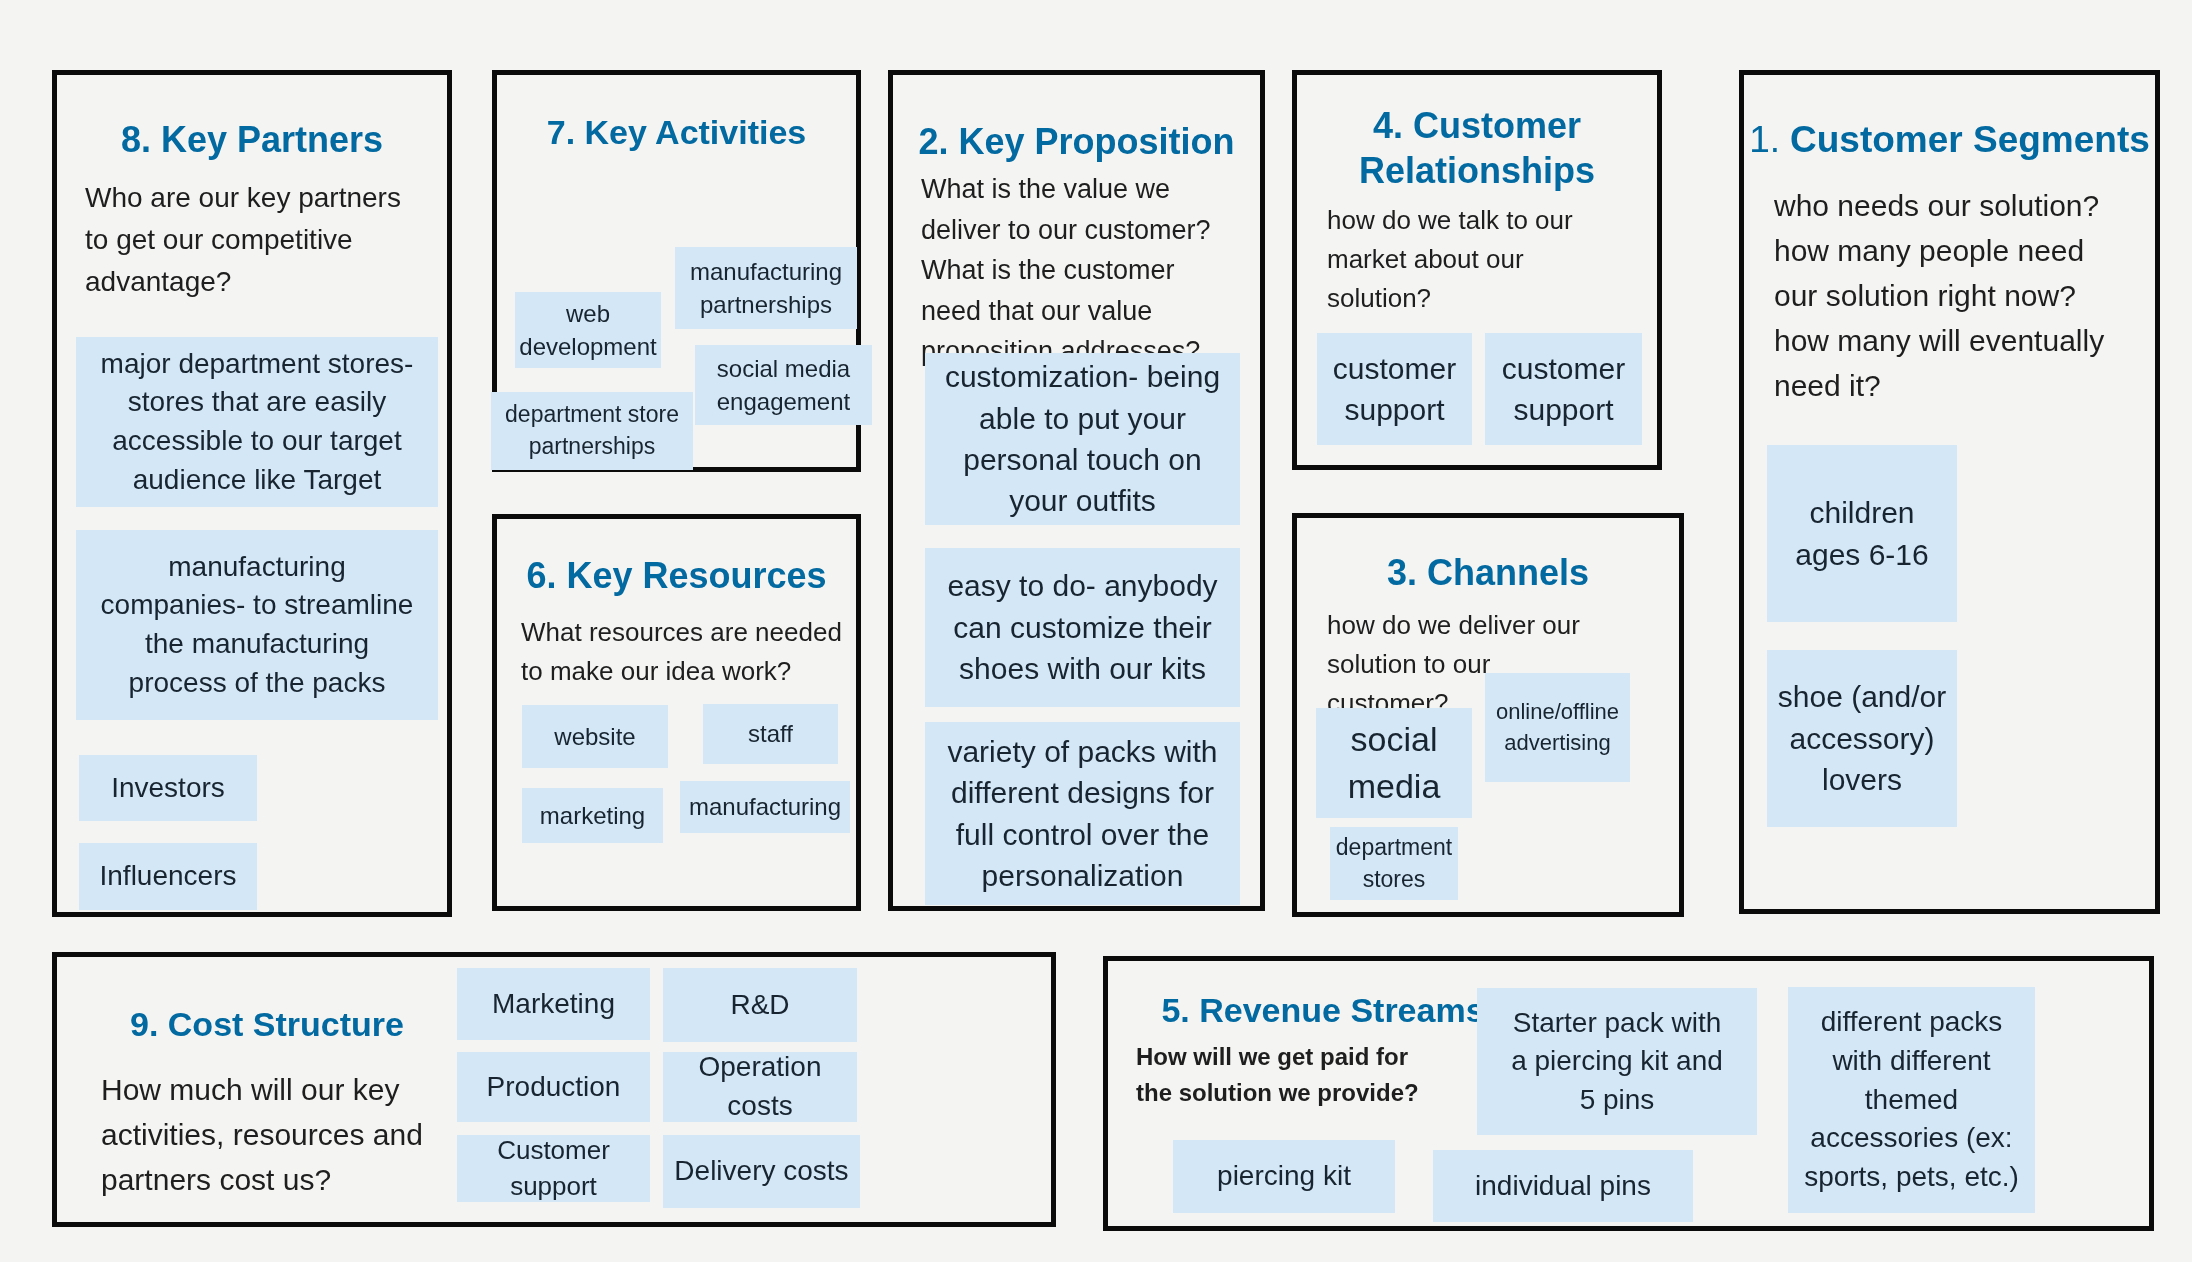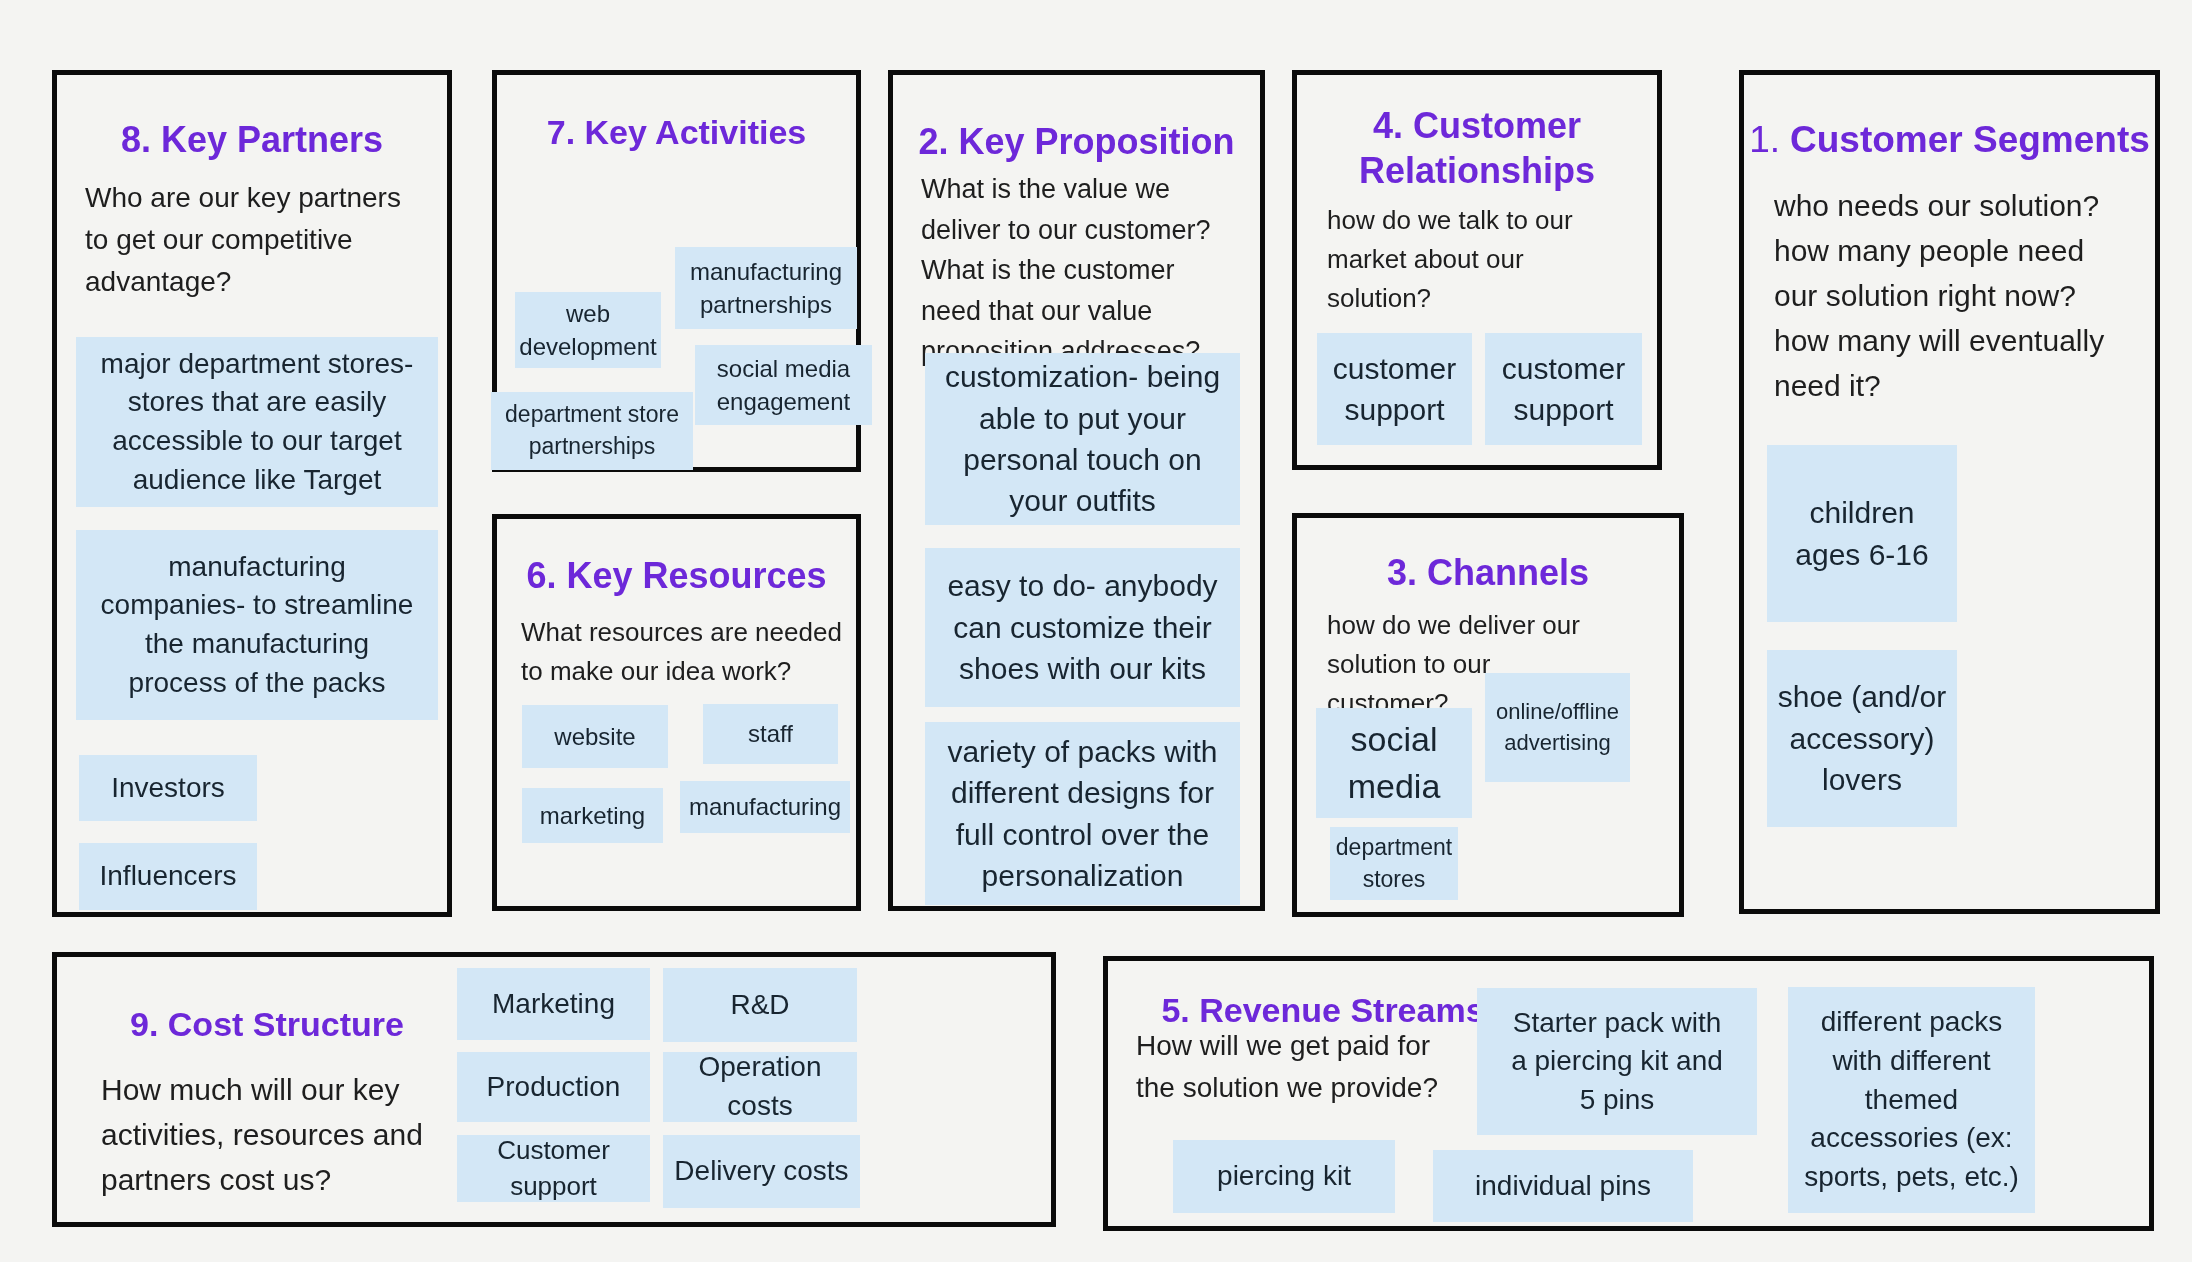--- a/index.html
+++ b/index.html
@@ -24,21 +24,21 @@
     border: 5px solid #0b0b0b;
     box-sizing: border-box;
     background: transparent;
   }
   .title {
     position: absolute;
     left: 0;
     right: 0;
     text-align: center;
     font-weight: bold;
-    color: #6d28d9;
+    color: #0369a1;
     white-space: pre-line;
     line-height: 1.25;
   }
   .question {
     position: absolute;
     line-height: 1.5;
     color: #1e1e1e;
     white-space: pre-line;
   }
   .note {
@@ -80,21 +80,21 @@
 
   
   #box-kp .question { left:28px; top:102px; width:340px; font-size:28px; }
   #box-ka .question { left:24px; top:94px;  width:310px; font-size:26px; }
   #box-kr .question { left:24px; top:94px;  width:330px; font-size:26px; }
   #box-pp .question { left:28px; top:94px;  width:320px; font-size:27px; }
   #box-cr .question { left:30px; top:126px; width:280px; font-size:26px; }
   #box-ch .question { left:30px; top:88px;  width:260px; font-size:26px; }
   #box-cs .question { left:30px; top:108px; width:370px; font-size:30px; }
   #box-co .question { left:44px; top:110px; width:360px; font-size:30px; }
-  #box-rv .question { left:28px; top:64px;  width:340px; font-size:28px; }
+  #box-rv .question { left:28px; top:78px;  width:340px; font-size:24px;font-weight:bold; }
 
   
   .kp-n1 { left:19px; top:262px; width:362px; height:170px; font-size:28px; }
   .kp-n2 { left:19px; top:455px; width:362px; height:190px; font-size:28px; }
   .kp-n3 { left:22px; top:680px; width:178px; height:66px;  font-size:28px; }
   .kp-n4 { left:22px; top:768px; width:178px; height:67px;  font-size:28px; }
 
   
   .ka-n1 { left:18px;  top:217px; width:146px; height:76px; font-size:24px; }
   .ka-n2 { left:178px; top:172px; width:182px; height:82px; font-size:24px; }

